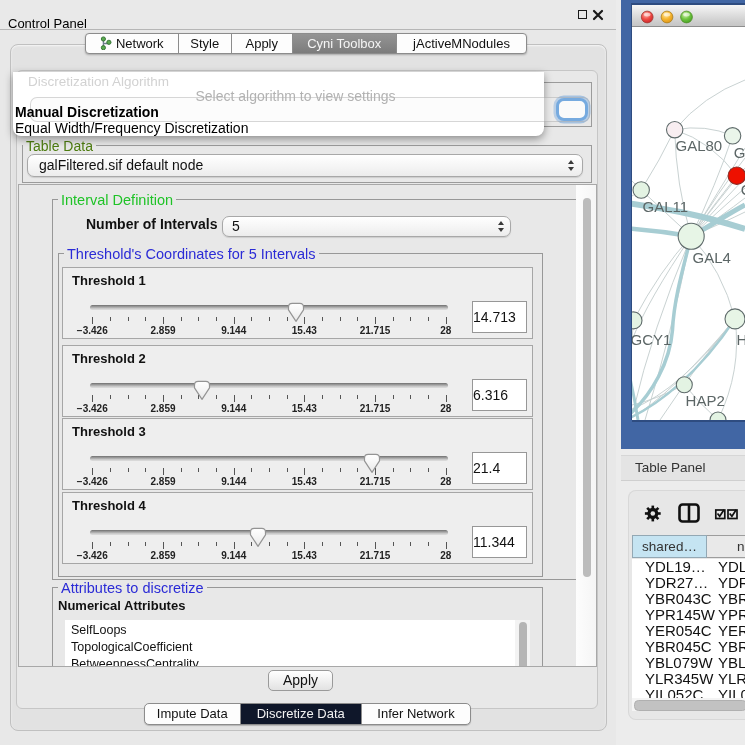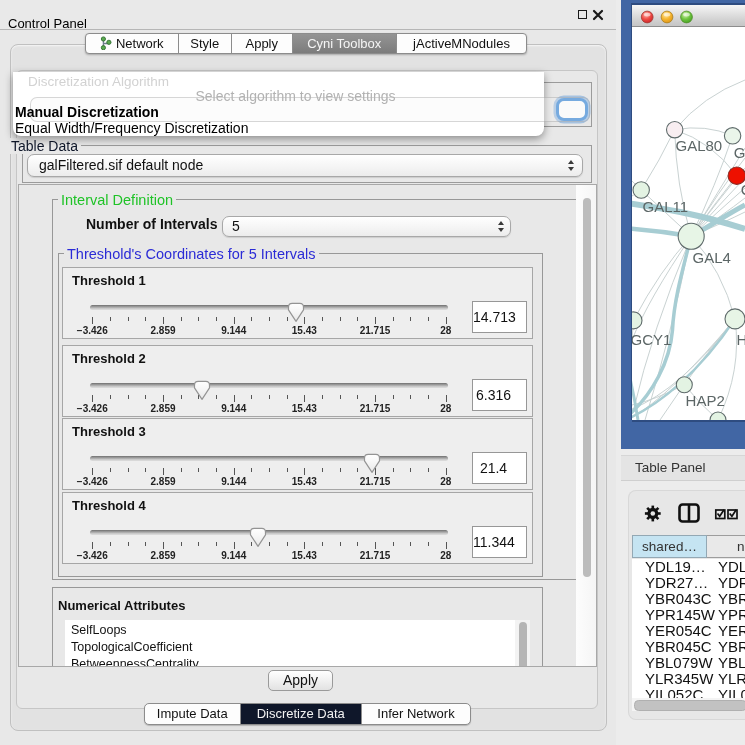--- a/index.html
+++ b/index.html
@@ -6,21 +6,21 @@
 .a{position:absolute}
 .grp{position:absolute;border:1px solid #9b9b9b}
 .gtitle{position:absolute;font-size:14px;padding:0 3px;white-space:nowrap}
 .combo{position:absolute;border:1px solid #a8a8a8;border-radius:7px;
   background:linear-gradient(#ffffff,#f4f4f4 60%,#ececec);box-shadow:0 1px 1px rgba(0,0,0,.12)}
 .ctext{position:absolute;left:12px;top:0;font-size:14px;color:#111;white-space:nowrap}
 .arr{position:absolute;width:0;height:0}
 .tbox{position:absolute;border:1px solid #a6a6a6;background:#eeeeee}
 .blab{position:absolute;font-size:13px;font-weight:bold;color:#111;white-space:nowrap}
 .vbox{position:absolute;background:#fff;border:1px solid #979797;font-size:14px;color:#111;
-  text-align:center;box-sizing:border-box;padding-right:12px}
+  text-align:left;box-sizing:border-box;padding-right:12px}
 .tick{position:absolute;width:1px;background:#555}
 .slab{position:absolute;font-size:10px;font-weight:bold;color:#222;transform:translateX(-50%);white-space:nowrap}
 .row{white-space:nowrap;overflow:hidden}
 </style></head><body>
 
 <div class="a" style="left:0;top:0;width:616px;height:745px;background:#e8e8e8"></div>
 <div class="a" style="left:0;top:0;width:616px;height:29px;background:#e9e9e9;border-bottom:1px solid #b6b6b6"></div>
 <div class="a" style="left:8px;top:16px;font-size:13px;color:#000">Control Panel</div>
 <div class="a" style="left:578px;top:10px;width:7px;height:7px;border:1.6px solid #1a1a1a"></div>
 <svg class="a" style="left:591.5px;top:9px" width="12" height="12" viewBox="0 0 12 12">
@@ -36,21 +36,21 @@
       </svg>Network</div>
 <div style="width:53.5px;border-left:1px solid #8c8c8c;box-sizing:border-box;display:flex;align-items:center;justify-content:center;font-size:13px;color:#111">Style</div>
 <div style="width:60.5px;border-left:1px solid #8c8c8c;box-sizing:border-box;display:flex;align-items:center;justify-content:center;font-size:13px;color:#111">Apply</div>
 <div style="width:104.5px;border-left:1px solid #8c8c8c;box-sizing:border-box;display:flex;align-items:center;justify-content:center;font-size:13px;background:linear-gradient(#949494,#7c7c7c);color:#f5f5f5">Cyni Toolbox</div>
 <div style="width:130px;border-left:1px solid #8c8c8c;box-sizing:border-box;display:flex;align-items:center;justify-content:center;font-size:13px;color:#111">jActiveMNodules</div>
 </div>
 <div class="a" style="left:16px;top:70px;width:580px;height:637px;background:#e8e8e8;border:1px solid #c6c6c6;border-radius:6px"></div>
 <div class="grp" style="left:22px;top:82px;width:568px;height:43px"></div>
 <div class="a" style="left:556px;top:97.5px;width:26px;height:17px;border-radius:8px;background:#fdfdfd;border:3px solid #4d92d8;box-shadow:0 0 0 2.5px rgba(100,155,215,.5)"></div>
 <div class="grp" style="left:22px;top:145px;width:568px;height:36px"></div>
-<div class="gtitle" style="left:8px;top:138px;background:#e8e8e8;color:#0f172a">Table Data</div>
+<div class="gtitle" style="left:23px;top:138px;background:#e8e8e8;color:#4d7c0f">Table Data</div>
 <div class="combo" style="left:27px;top:154px;width:554px;height:21px"></div>
 <div class="ctext" style="left:39px;top:157px">galFiltered.sif default node</div>
 <div class="arr" style="left:568px;top:160px;border-left:3px solid transparent;border-right:3px solid transparent;border-bottom:4px solid #3a3a3a"></div>
 <div class="arr" style="left:568px;top:167px;border-left:3px solid transparent;border-right:3px solid transparent;border-top:4px solid #3a3a3a"></div>
 <div class="a" style="left:18px;top:184px;width:579px;height:483px;border:1px solid #a8a8a8;box-sizing:border-box;background:#e8e8e8;overflow:hidden">
 <div class="grp" style="left:33px;top:14px;width:523px;height:379px;border-color:#989898"></div>
 <div class="gtitle" style="left:39px;top:7px;background:#e8e8e8;color:#1fc327;font-size:14.5px">Interval Definition</div>
 <div class="blab" style="left:67px;top:31px;font-size:14px">Number of Intervals</div>
 <div class="combo" style="left:203px;top:31px;width:287px;height:19px"></div>
 <div class="ctext" style="left:213px;top:33px">5</div>
@@ -220,20 +220,21 @@
           <linearGradient id="tg307" x1="0" y1="0" x2="0" y2="1">
             <stop offset="0" stop-color="#ffffff"></stop>
             <stop offset="0.45" stop-color="#f6f6f6"></stop>
             <stop offset="1" stop-color="#e8e8e8"></stop>
           </linearGradient>
         </defs>
       </svg>
 <div class="vbox" style="left:409px;top:33px;width:55px;height:32px;line-height:30px">11.344</div>
 </div>
 <div class="grp" style="left:33px;top:402px;width:489px;height:90px;border-color:#989898"></div>
+<div class="gtitle" style="left:39px;top:395px;background:#e8e8e8;color:#2b2bd6;font-size:14.5px">Attributes to discretize</div>
 <div class="blab" style="left:39px;top:413px">Numerical Attributes</div>
 <div class="a" style="left:45.5px;top:435px;width:450px;height:60px;background:#fff"></div>
 <div class="a" style="left:52px;top:437px;width:430px;font-size:12.5px;color:#111;line-height:16.9px">SelfLoops<br>TopologicalCoefficient<br>BetweennessCentrality</div>
 <div class="a" style="left:496px;top:435px;width:15px;height:60px;background:#f3f3f3"></div>
 <div class="a" style="left:500px;top:437px;width:8px;height:58px;border-radius:4px;background:#b5b5b5"></div>
 <div class="a" style="left:557px;top:0;width:20px;height:481px;background:linear-gradient(to right,#fdfdfd,#f5f5f5)"></div>
 <div class="a" style="left:564px;top:13px;width:8px;height:379px;border-radius:4px;background:#bcbcbc"></div>
 </div>
 <div class="a" style="left:268px;top:670px;width:65px;height:21px;border:1px solid #9a9a9a;border-radius:5px;background:linear-gradient(#ffffff,#eeeeee 60%,#e2e2e2);box-sizing:border-box;text-align:center;font-size:14px;line-height:19px;color:#111">Apply</div>
 <div class="a" style="left:144px;top:703px;height:19.5px;display:flex;border:1px solid #8c8c8c;border-radius:5px;background:#fdfdfd;box-shadow:0 1px 1px rgba(0,0,0,.2);overflow:hidden">

